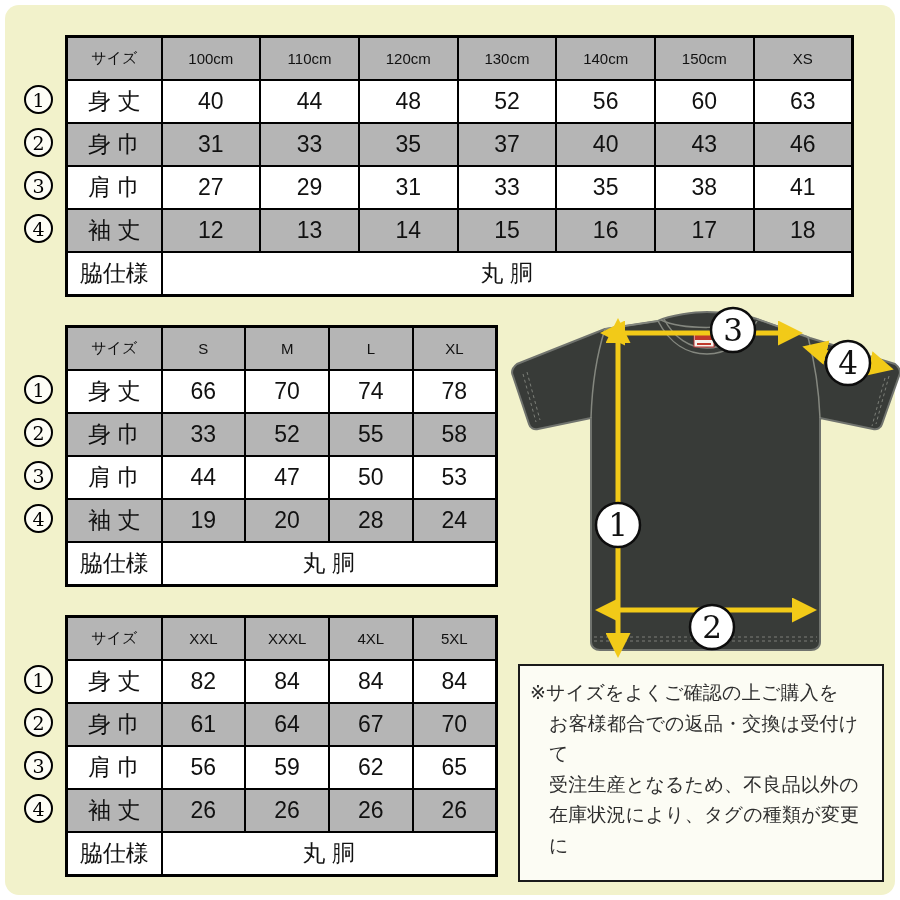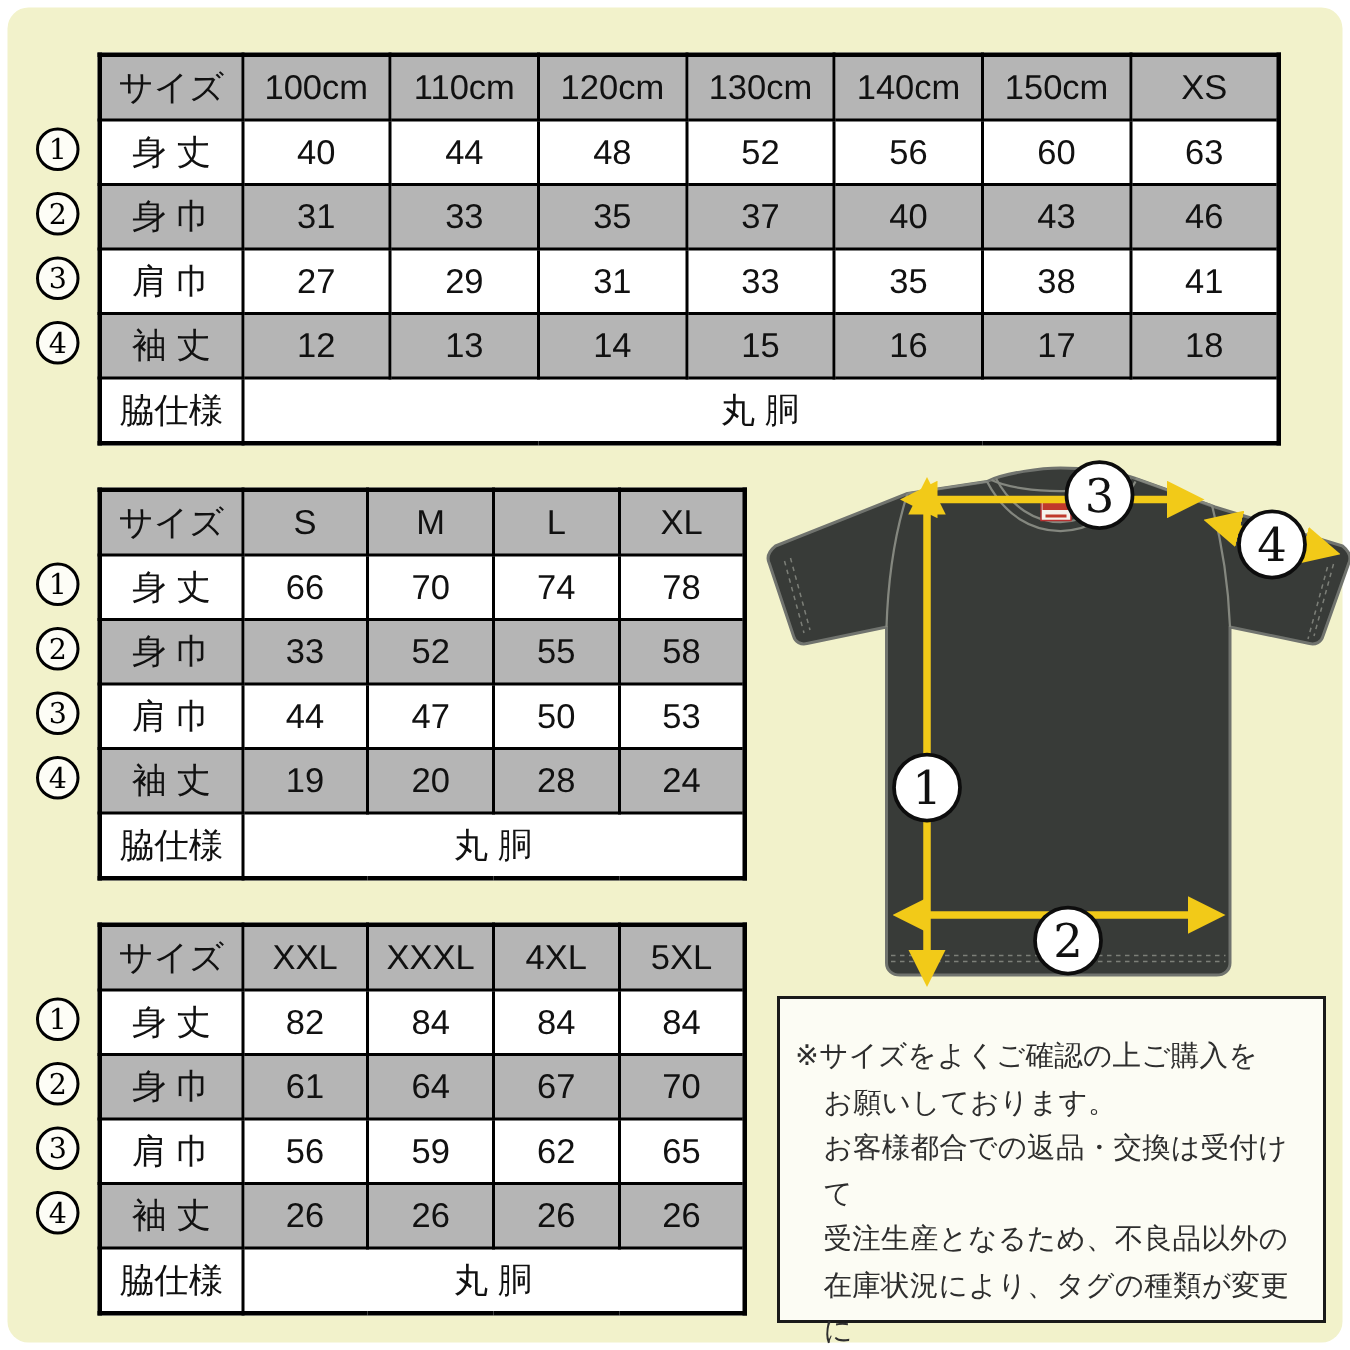--- a/index.html
+++ b/index.html
@@ -5,35 +5,35 @@
   html,body{margin:0;padding:0;}
   body{width:900px;height:900px;position:relative;background:#ffffff;overflow:hidden;
        font-family:"Liberation Sans","DejaVu Sans",sans-serif;}
   .panel{position:absolute;inset:5px;background:#f2f2cb;border-radius:14px;}
 
   table.sizes{position:absolute;border-collapse:collapse;background:#ffffff;
               border:3px solid #000;table-layout:fixed;}
   table.sizes td{border:2px solid #000;height:41px;text-align:center;vertical-align:middle;
                  font-size:23px;color:#111;padding:0;overflow:hidden;white-space:nowrap;}
   table.sizes tr.g td{background:#b5b5b5;}
-  table.sizes td.hd{font-size:23px;margin-left:24px;}
+  table.sizes td.hd{font-size:15px;margin-left:24px;}
   .t1{left:65px;top:35px;width:789px;}
   .t2{left:65px;top:325px;width:433px;}
   .t3{left:65px;top:615px;width:433px;}
   .c-label{width:95px;}
 
   .marker{position:absolute;left:24px;width:29px;height:29px;box-sizing:border-box;
           border:2px solid #000;border-radius:50%;background:#fdfdf6;
           display:flex;align-items:center;justify-content:center;
           font-family:"DejaVu Serif",serif;font-size:19px;color:#000;}
 
   .shirt{position:absolute;left:510px;top:304px;}
 
   .notice{position:absolute;left:518px;top:664px;width:366px;height:218px;box-sizing:border-box;
-          background:#fcfcf4;border:2px solid #1a1a1a;padding:24px 8px 0 10px;
+          background:#fcfcf4;border:2px solid #1a1a1a;padding:12px 8px 0 10px;
           font-size:19px;line-height:30.5px;color:#2e2e2e;letter-spacing:0.2px;}
   .notice .ind{padding-left:19px;}
 
   .badge-digit{font-family:"DejaVu Serif",serif;}
 </style>
 </head>
 <body>
 
 <div class="panel"></div>
 
@@ -261,18 +261,17 @@
     <text class="badge-digit" x="202" y="334" font-size="31" text-anchor="middle" fill="#111">2</text>
     <circle cx="223" cy="26" r="22" fill="#ffffff" stroke="#0d0d0d" stroke-width="2.5"></circle>
     <text class="badge-digit" x="223" y="37" font-size="31" text-anchor="middle" fill="#111">3</text>
     <circle cx="338" cy="59" r="22" fill="#ffffff" stroke="#0d0d0d" stroke-width="2.5"></circle>
     <text class="badge-digit" x="338" y="70" font-size="31" text-anchor="middle" fill="#111">4</text>
   </g>
 </svg>
 
 <div class="notice">
   <div>※サイズをよくご確認の上ご購入を</div>
-  <div class="ind">お願いしております。</div>
   <div class="ind">お客様都合での返品・交換は受付けて</div>
   <div class="ind">受注生産となるため、不良品以外の</div>
   <div class="ind">在庫状況により、タグの種類が変更に</div>
 
 </div>
 
 </body></html>

